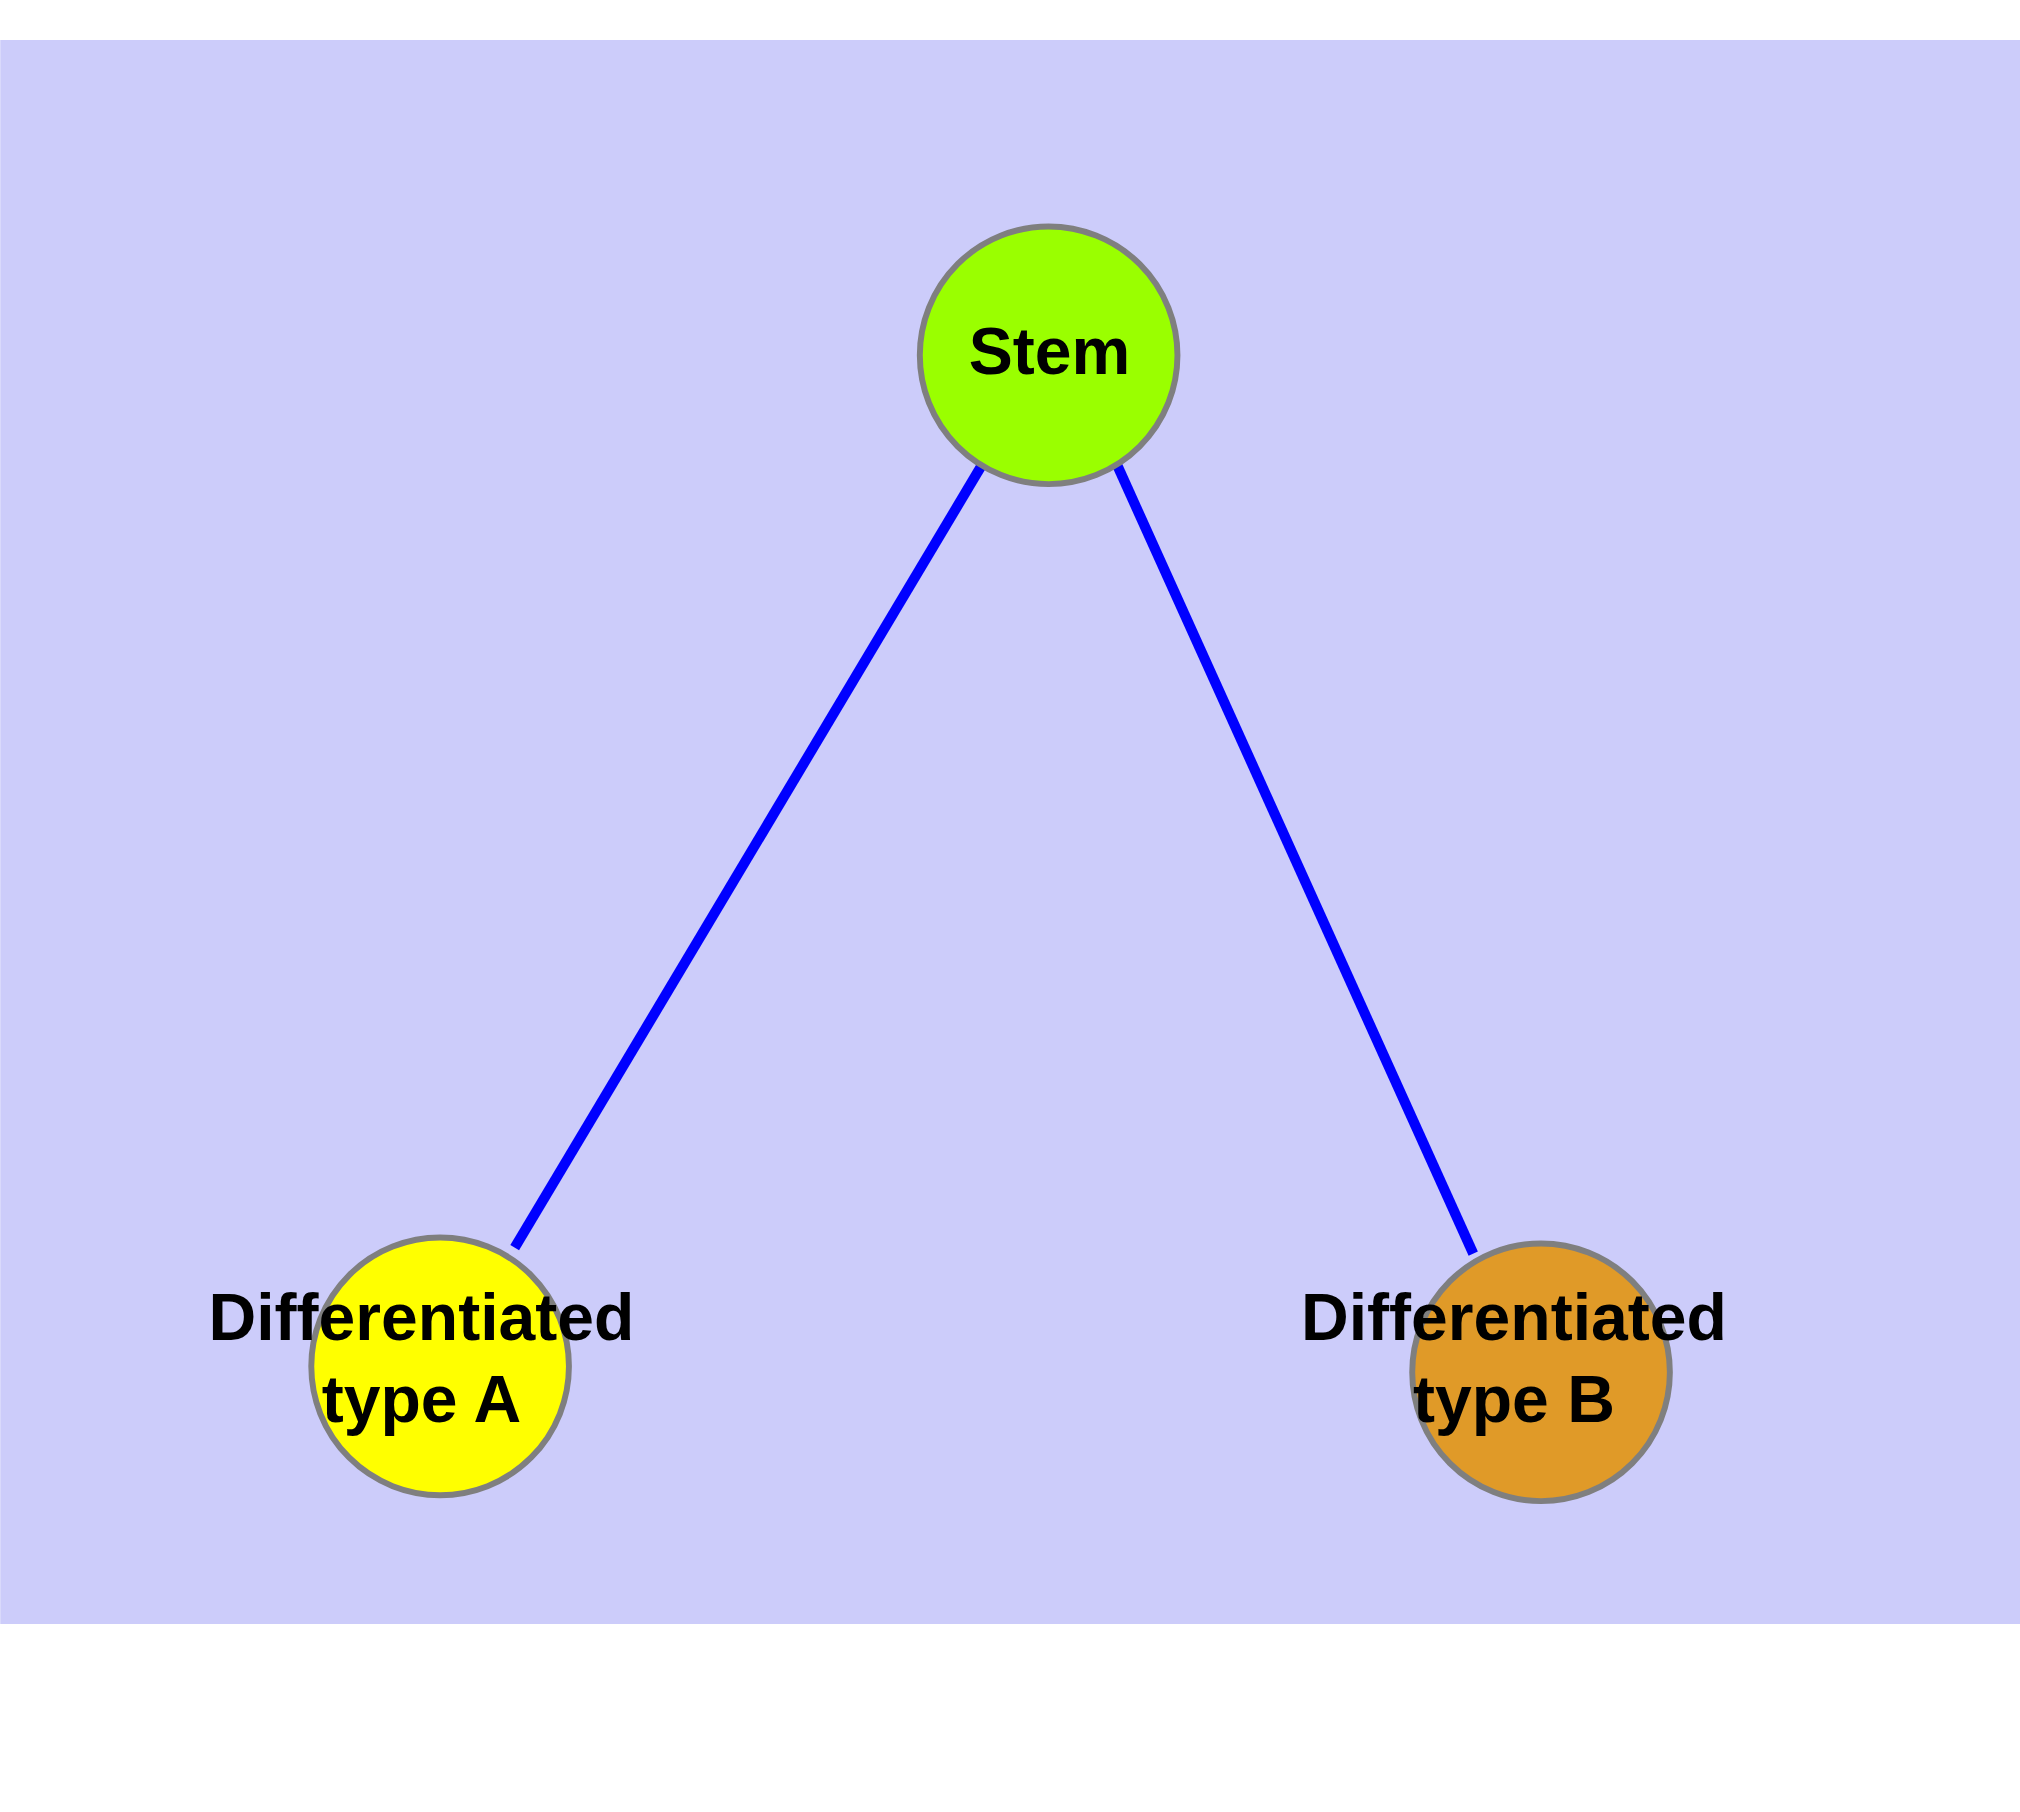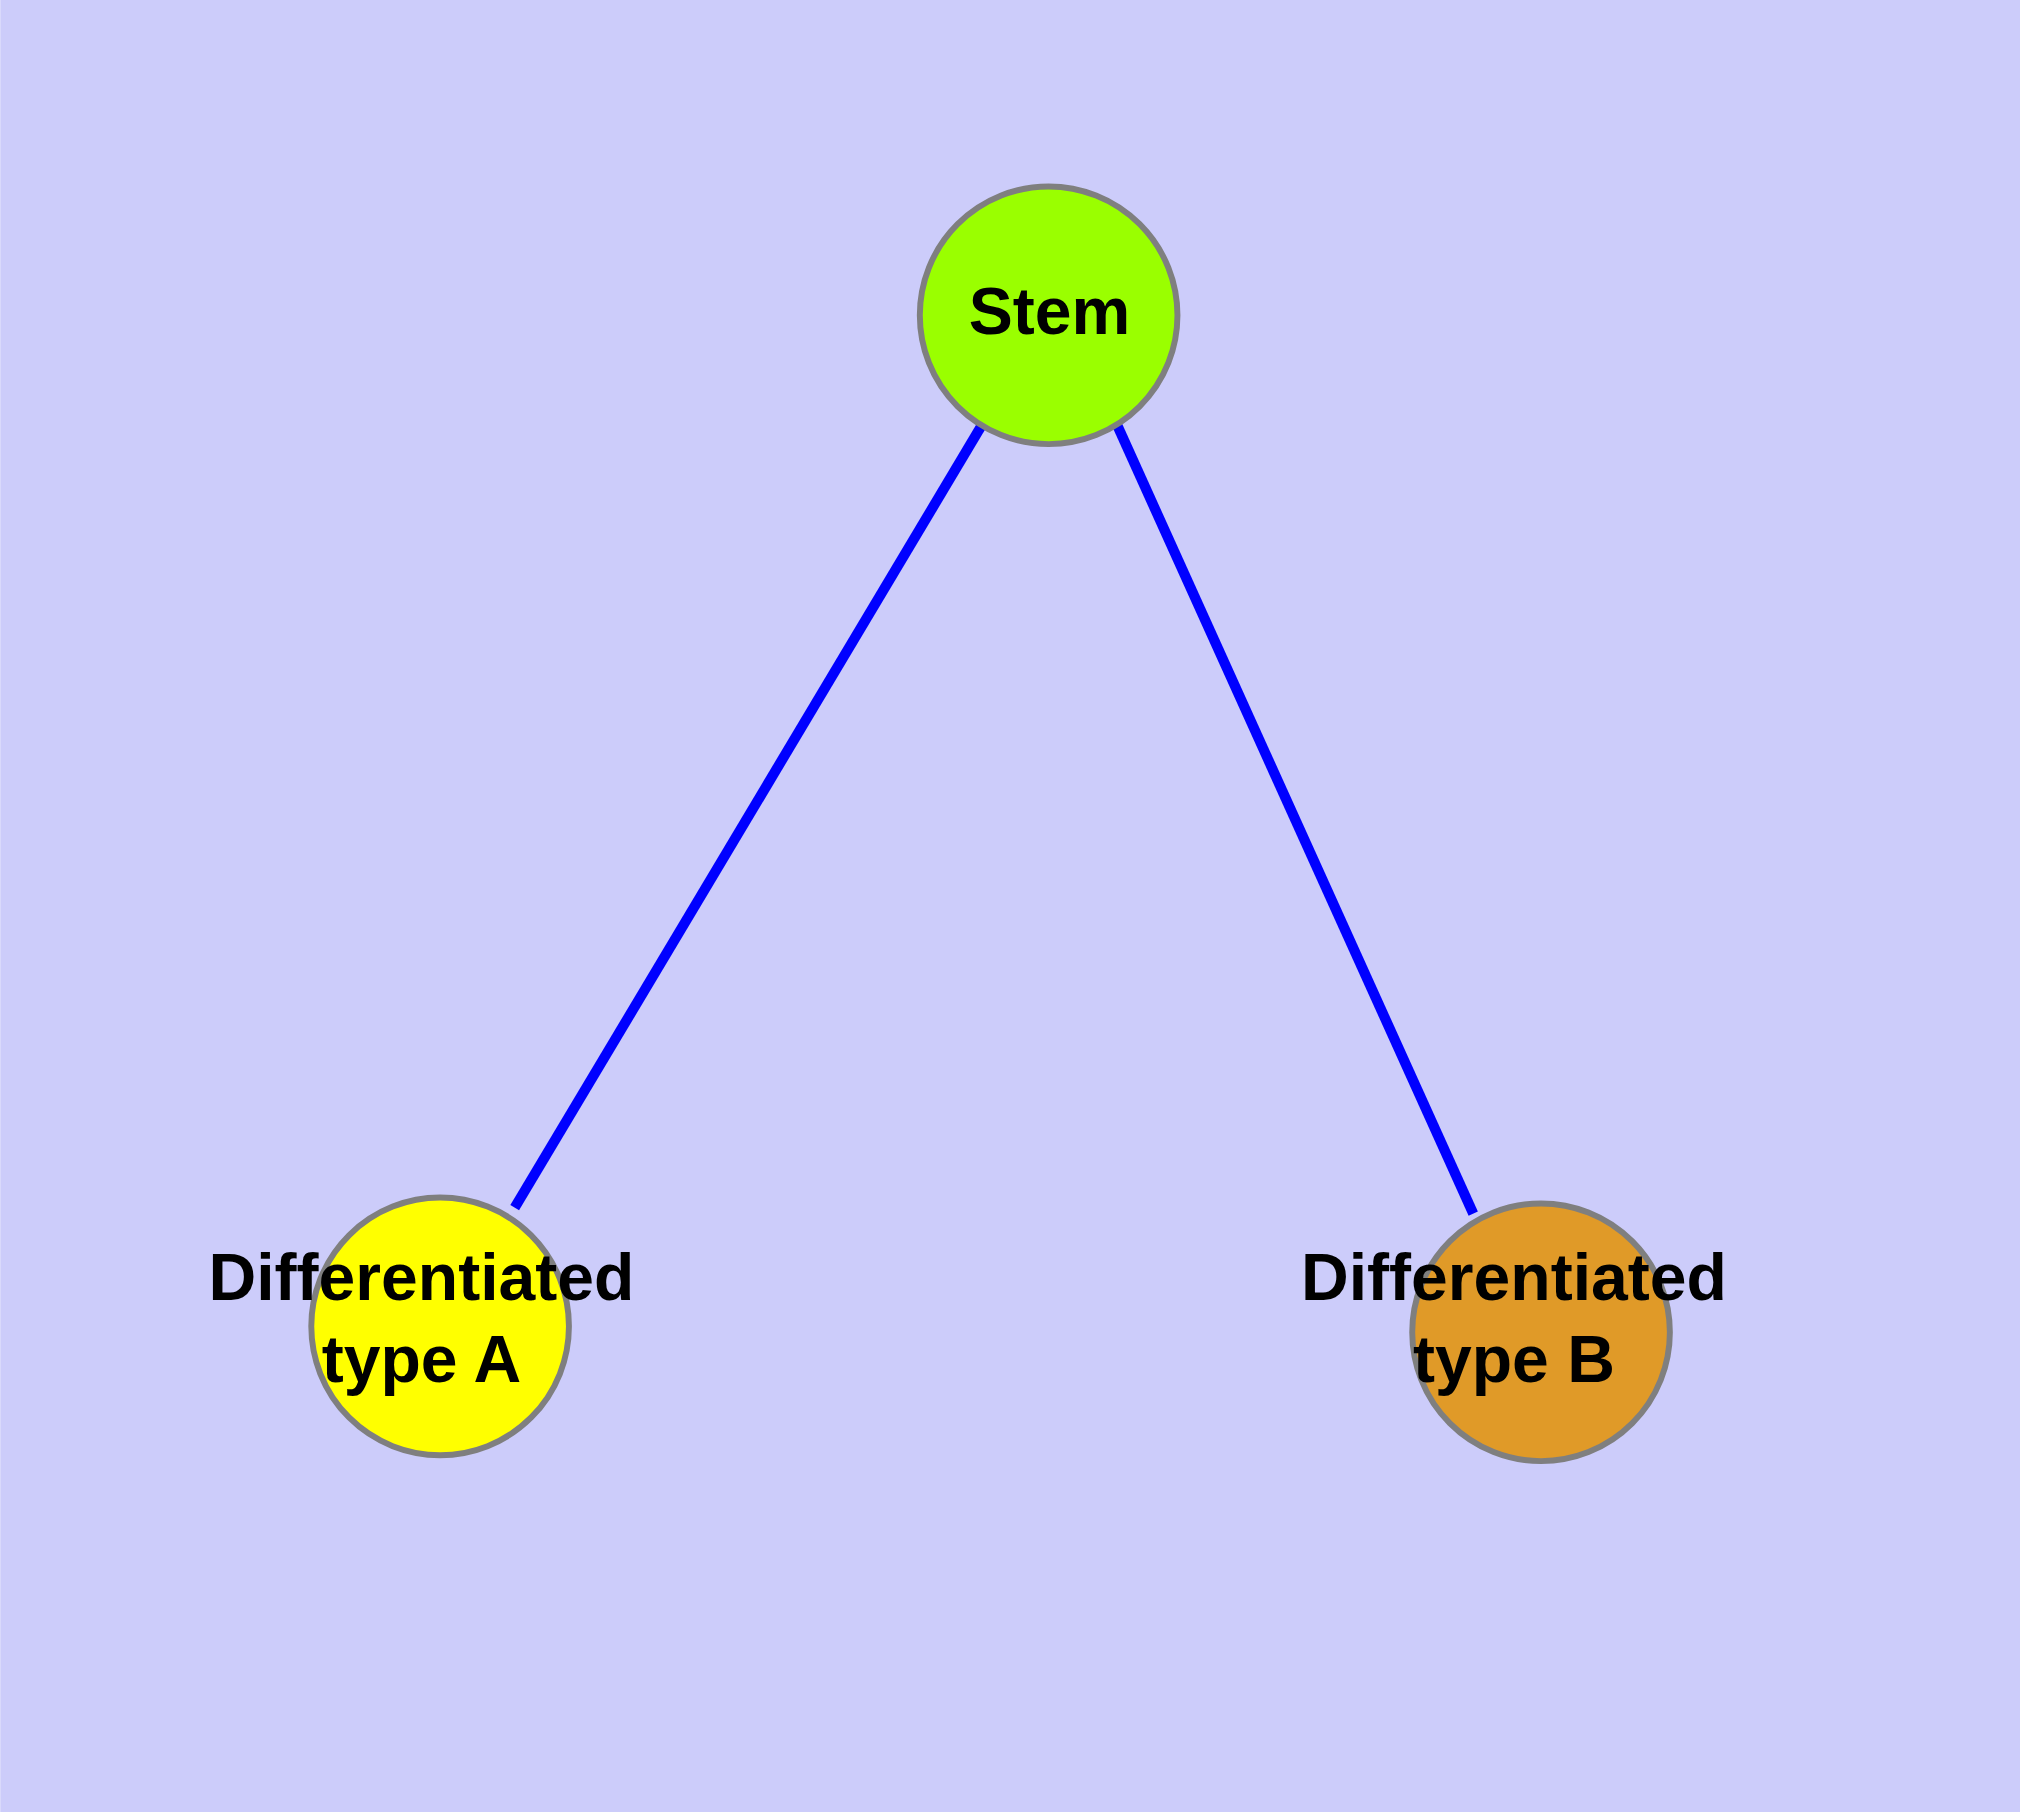--- a/index.html
+++ b/index.html
@@ -27,21 +27,21 @@
     font-weight: bold;
     fill: #000000;
     text-anchor: middle;
     dominant-baseline: middle;
     paint-order: normal;
   }
 </style>
 </head>
 <body>
 
-<div id="canvas" style="width: 2021px; height: 1812px;">
+<div id="canvas" style="width: 2021px; height: 1584px; margin-top: 40px;">
   <svg id="graph-svg" viewBox="0 0 2384 2138" style="width: 2021px; height: 1812px;">
 
     <rect id="bg-rect" x="0" y="0" width="2384" height="2138" fill="#CCCCFA"></rect>
 
     <g id="edges-layer">
       <line id="edge-0" stroke-linecap="butt" x1="1158" y1="502" x2="607" y2="1425" stroke="#0000FF" stroke-width="12"></line>
       <line id="edge-1" stroke-linecap="butt" x1="1318" y1="502" x2="1738" y2="1432" stroke="#0000FF" stroke-width="12"></line>
     </g>
 
     <g id="nodes-layer">

